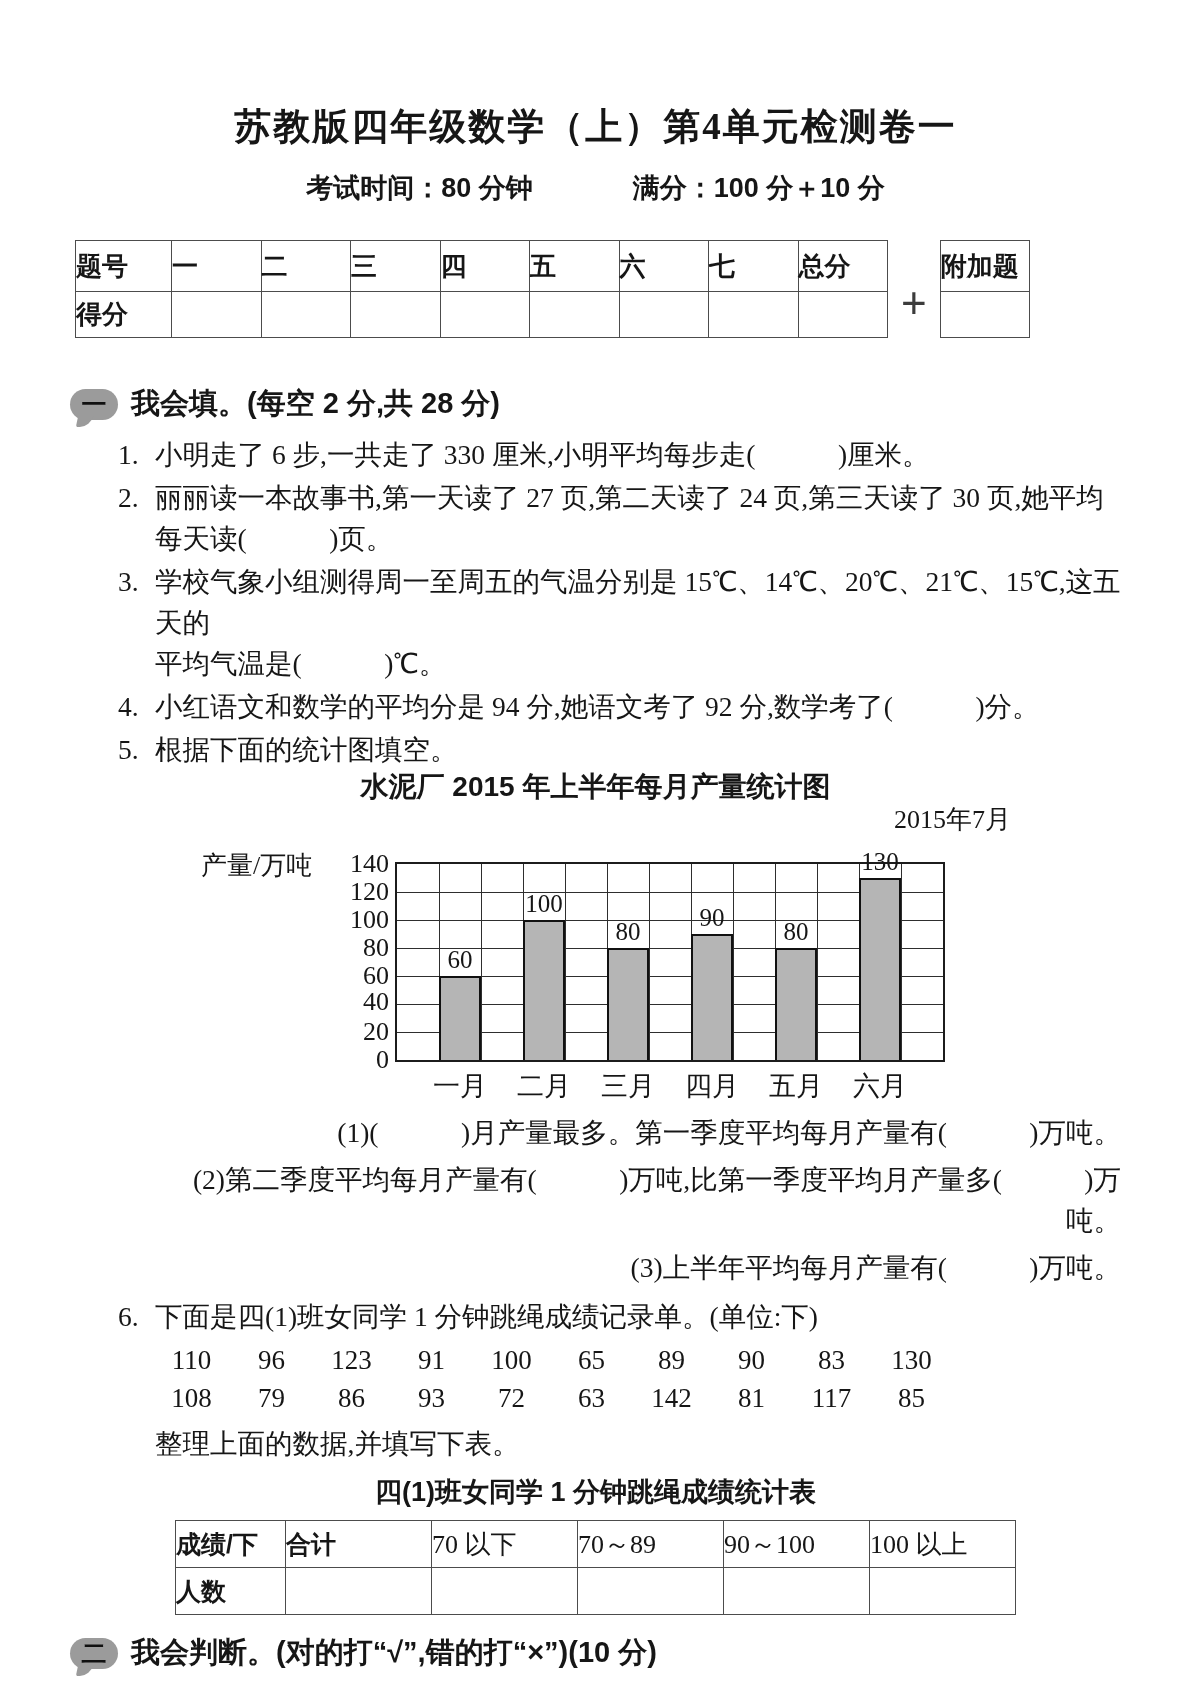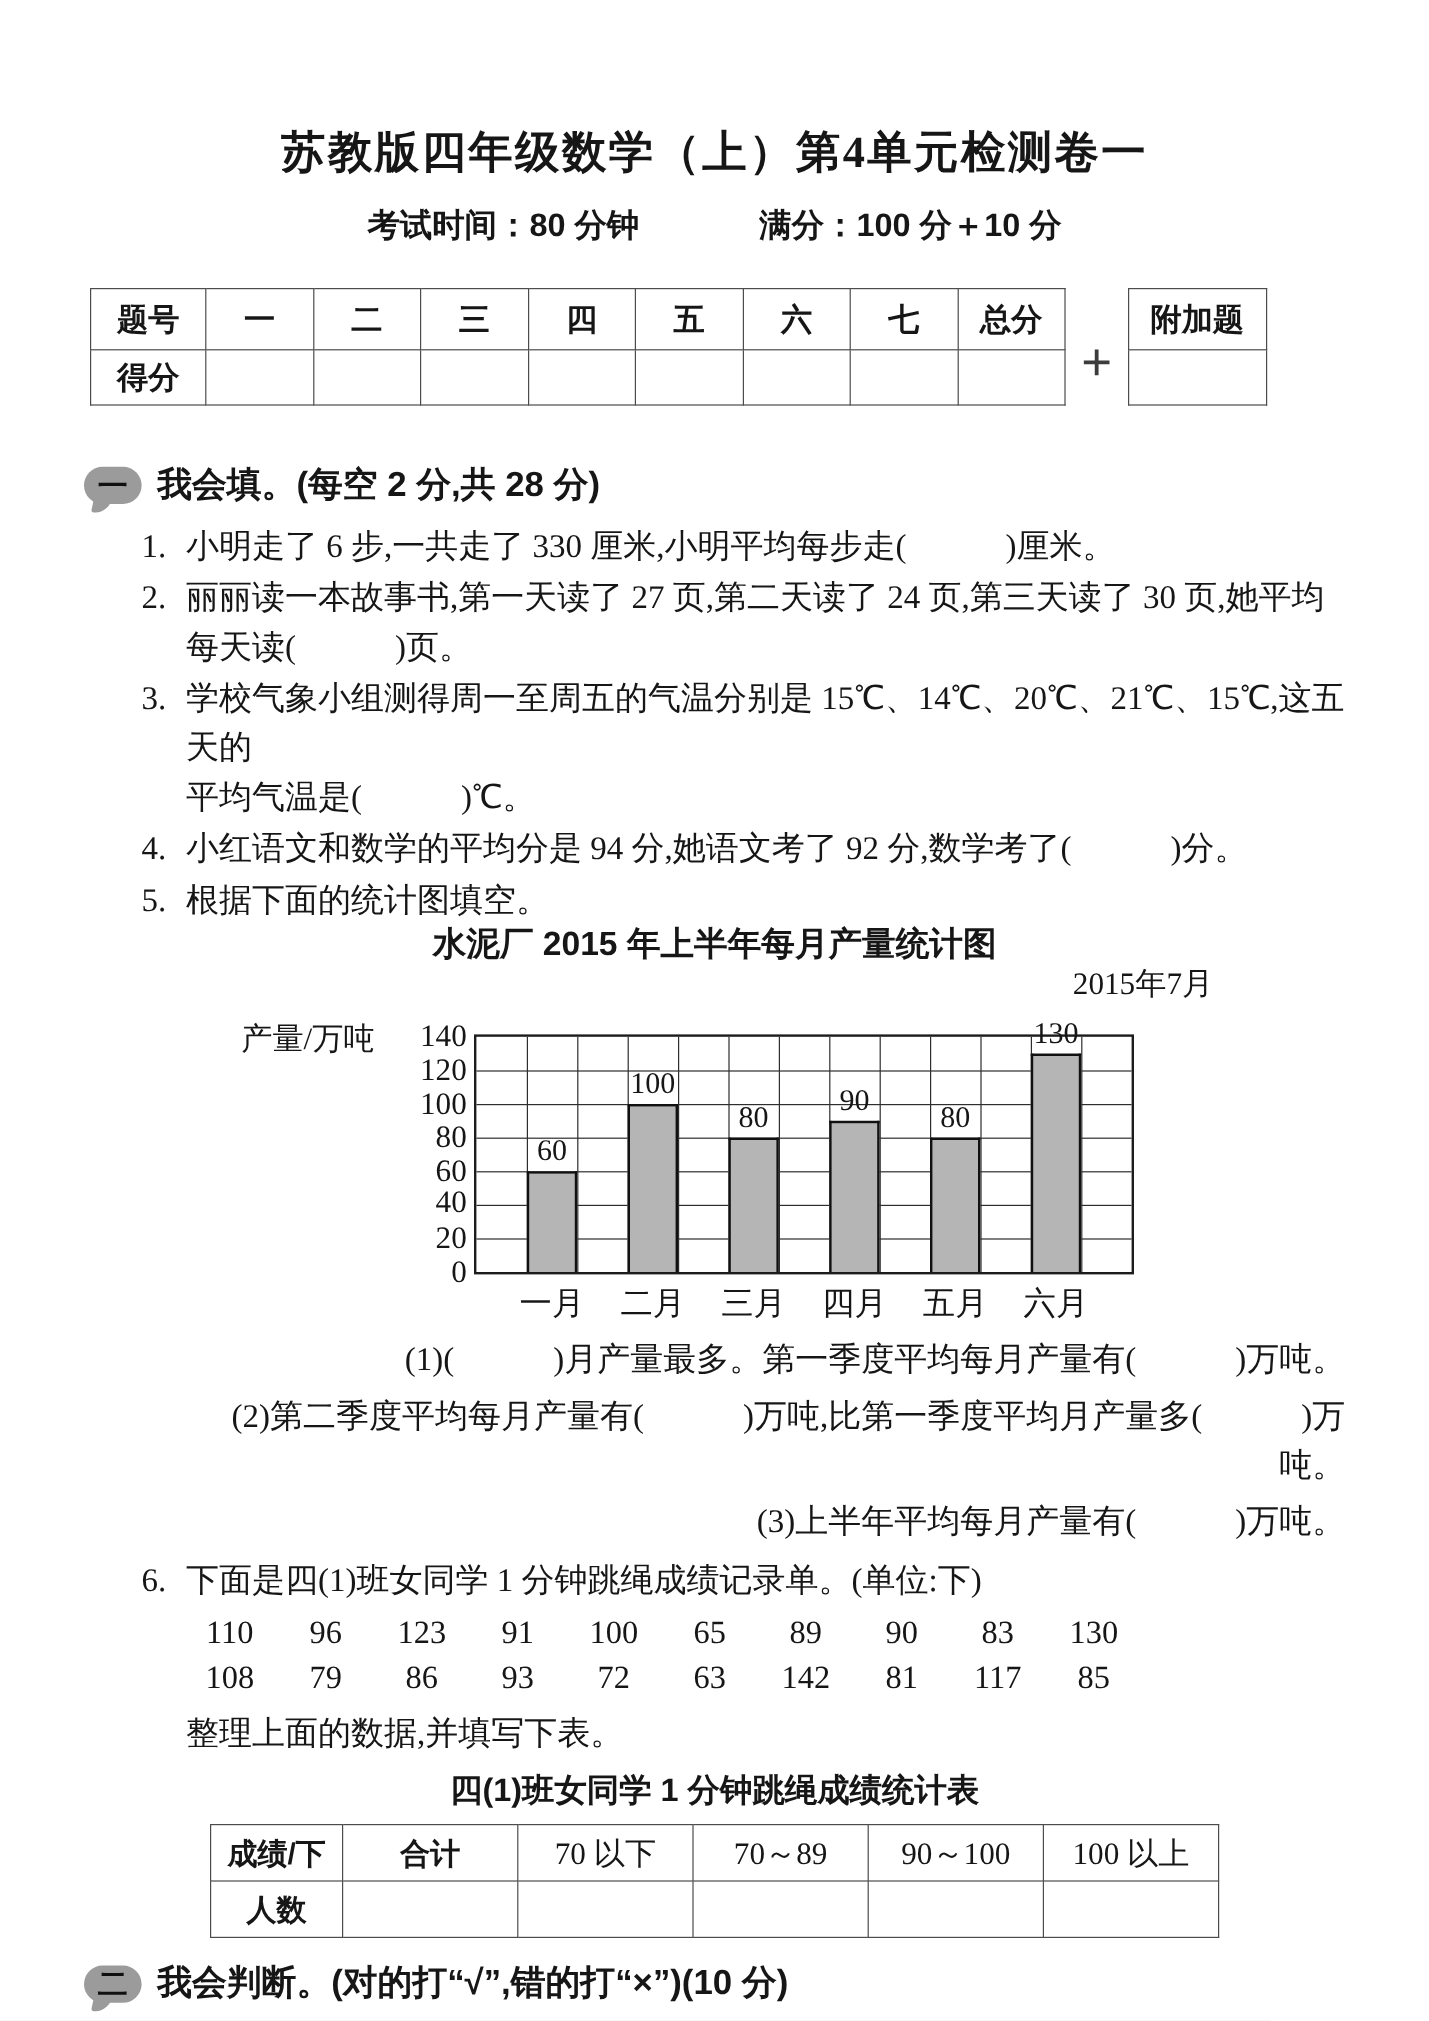--- a/index.html
+++ b/index.html
@@ -14,31 +14,31 @@
     font-size:37px; font-weight:bold; letter-spacing:2px;
   }
   .subtitle {
     margin-top:18px; display:flex; justify-content:center; gap:100px;
     font-family:"Liberation Sans", sans-serif; font-weight:bold; font-size:27px;
   }
   
   .score-wrap { display:flex; align-items:center; margin:34px 0 0 75px; }
   table.grid { border-collapse:collapse; table-layout:fixed; }
   table.grid td, table.grid th {
-    border:1.6px solid #4c4c4c; text-align:center; padding:0;
+    border:1.6px solid #4c4c4c; padding:0;
     font-family:"Liberation Sans", sans-serif; font-weight:bold; font-size:26px;
   }
   table.score { width:813px; }
   table.score tr:first-child td { height:50px; }
   table.score tr:last-child td  { height:45px; }
   .plus-sign {
     margin:28px 13px 0 13px; font-family:"Liberation Sans",sans-serif;
     font-size:44px; font-weight:300; color:#3c3c3c; line-height:1;
   }
-  table.bonus { width:116px; }
+  table.bonus { width:90px; }
   table.bonus tr:first-child td { height:50px; }
   table.bonus tr:last-child td  { height:45px; }
   
   .sec {
     display:flex; align-items:center; gap:13px; margin-left:70px;
     font-family:"Liberation Sans", sans-serif; font-weight:bold; font-size:29px;
   }
   .sec1 { margin-top:46px; }
   .sec2 { margin-top:18px; }
   .badge {

